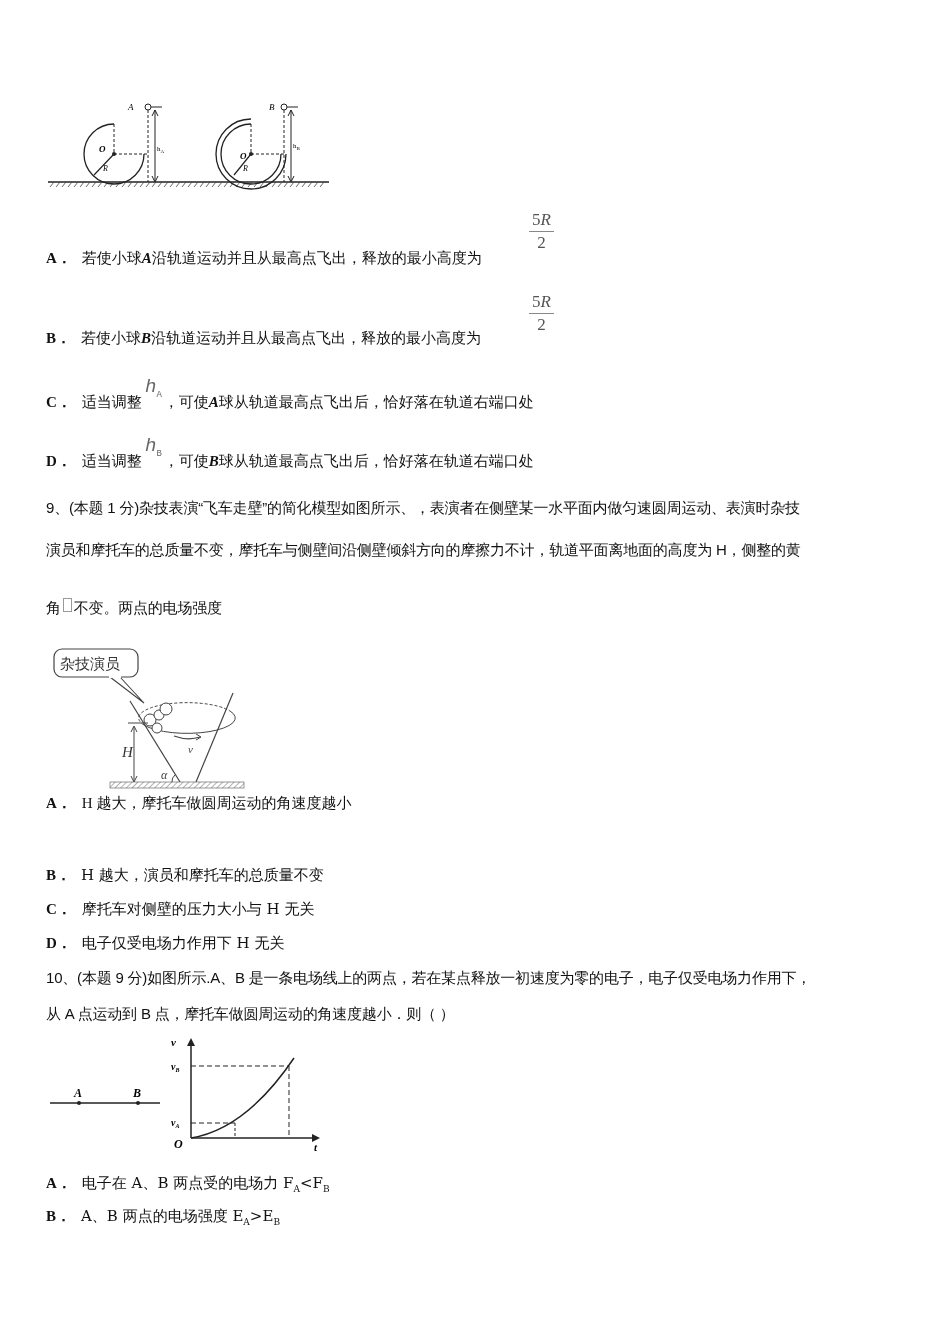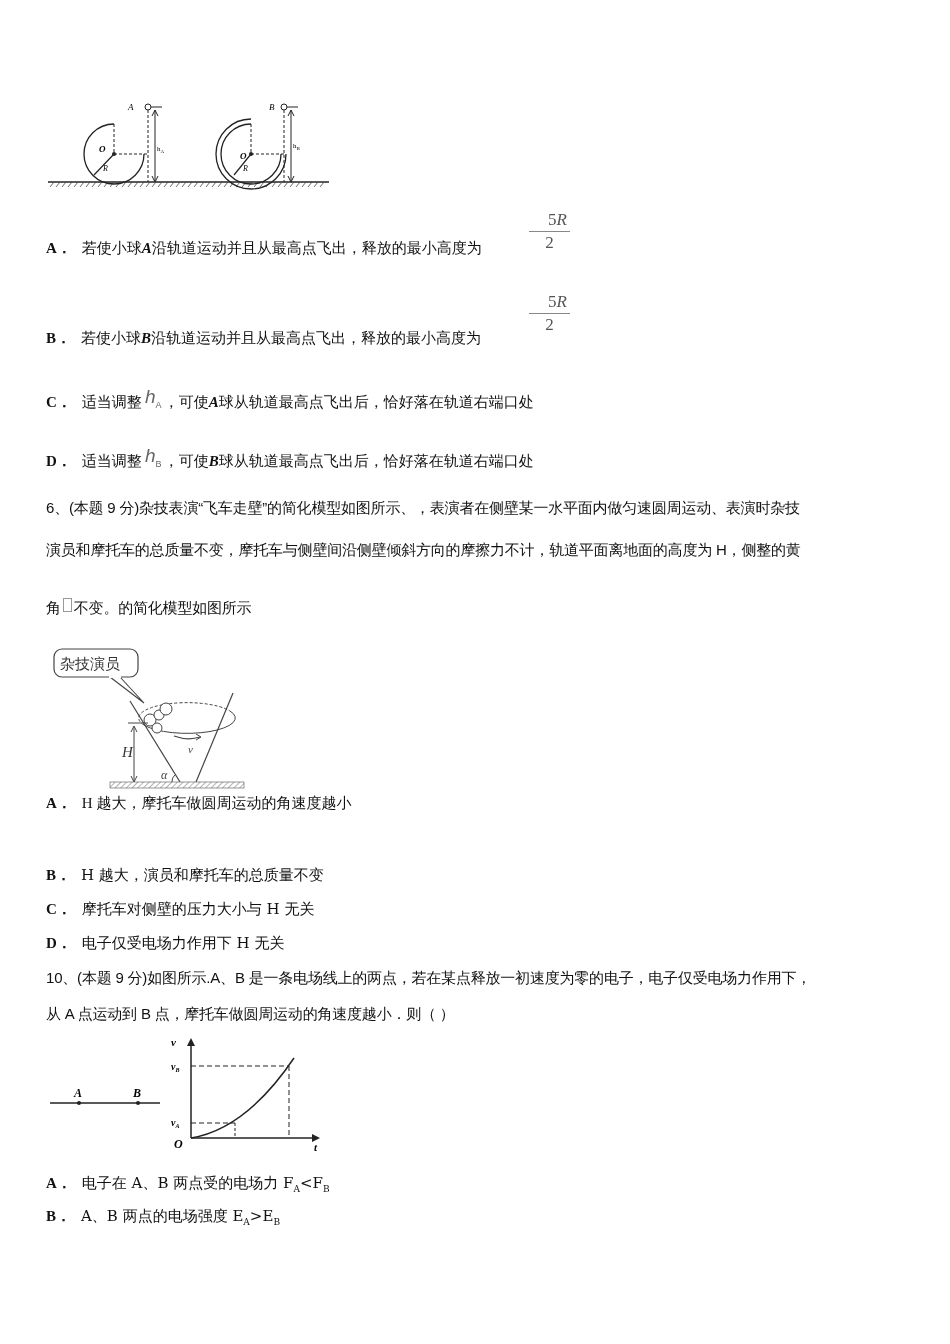--- a/index.html
+++ b/index.html
@@ -4,25 +4,25 @@
 <style>
   html, body { margin:0; padding:0; background:#ffffff; }
   body { width:950px; height:1344px; position:relative; overflow:hidden;
          font-family:"DejaVu Serif","Liberation Serif",serif; color:#111; }
   .abs { position:absolute; }
   .opt { position:absolute; left:46px; font-size:15px; line-height:20px; white-space:nowrap; }
   .opt b.lbl { font-family:"Liberation Serif",serif; font-weight:bold; margin-right:10px; }
   .it { font-style:italic; font-weight:bold; font-family:"Liberation Serif",serif; }
   .bold { font-weight:bold; font-family:"Liberation Serif",serif; }
   .frac { position:absolute; display:inline-block; text-align:center; font-family:"Liberation Serif",serif; color:#555; font-size:17px; }
-  .frac .num { display:block; font-style:normal; padding:0 3px; line-height:20px;margin-left:16px; }
+  .frac .num { display:block; font-style:normal; padding:0 3px; line-height:20px; }
   .frac .num i { font-style:italic; }
   .frac .bar { display:block; border-top:1px solid #888; margin:1px 0; }
   .frac .den { display:block; line-height:20px; }
-  .hsym { position:absolute; font-family:Liberation Sans, sans-serif; font-style:italic; color:#666; font-size:19px;margin-top:10px; }
+  .hsym { position:absolute; font-family:Liberation Mono, monospace; font-style:italic; color:#666; font-size:19px; }
   .hsym sub { font-size:9px; font-style:normal; }
   .q { position:absolute; left:46px; font-size:15px; line-height:20px; white-space:nowrap;
        font-family:"Liberation Sans","DejaVu Sans",sans-serif; letter-spacing:-0.2px; }
   .box { display:inline-block; width:7px; height:12px; border:1px solid #999; vertical-align:top; margin:0 2px; }
   svg text { font-family:"Liberation Serif",serif; }
 </style>
 </head>
 <body>
 
 <svg class="abs" style="left:44px;top:96px" width="290" height="96" viewBox="0 0 290 96">
@@ -57,21 +57,21 @@
   <line x1="243" y1="11" x2="254" y2="11" stroke="#222"></line>
   <line x1="240" y1="14" x2="240" y2="86" stroke="#222" stroke-dasharray="3,2"></line>
   <line x1="247" y1="14" x2="247" y2="85" stroke="#222"></line>
   <path d="M244 20 l3 -6 l3 6 M244 80 l3 6 l3 -6" fill="none" stroke="#222"></path>
   <text x="225" y="14" font-size="9" font-style="italic">B</text>
   <text x="196" y="63" font-size="9" font-style="italic" font-weight="bold">O</text>
   <text x="199" y="75" font-size="8" font-style="italic">R</text>
   <text x="249" y="52" font-size="7">h<tspan font-size="5" dy="2">B</tspan></text>
 </svg>
 
-<div class="opt" style="top:238px">
+<div class="opt" style="top:248px">
   <b class="lbl">A．</b><span>若使小球</span><span class="it">A</span><span>沿轨道运动并且从最高点飞出，释放的最小高度为</span>
 </div>
 <span class="frac" style="left:529px;top:210px">
   <span class="num"><span>5</span><i>R</i></span>
     <span class="bar"></span>
     <span class="den">2</span>
 </span>
 
 <div class="opt" style="top:328px">
   <b class="lbl">B．</b><span>若使小球</span><span class="it">B</span><span>沿轨道运动并且从最高点飞出，释放的最小高度为</span>
@@ -85,24 +85,24 @@
 <div class="opt" style="top:392px">
   <b class="lbl">C．</b><span>适当调整</span><span style="display:inline-block;width:22px"></span><span>，可使</span><span class="it">A</span><span>球从轨道最高点飞出后，恰好落在轨道右端口处</span>
 </div>
 <span class="hsym" style="left:145px;top:376px"><span>h</span><sub>A</sub></span>
 
 <div class="opt" style="top:451px">
   <b class="lbl">D．</b><span>适当调整</span><span style="display:inline-block;width:22px"></span><span>，可使</span><span class="it">B</span><span>球从轨道最高点飞出后，恰好落在轨道右端口处</span>
 </div>
 <span class="hsym" style="left:145px;top:435px"><span>h</span><sub>B</sub></span>
 
-<div class="q" style="top:498px">6、(本题 9 分)杂技表演“飞车走壁”的简化模型如图所示、，表演者在侧壁某一水平面内做匀速圆周运动、表演时杂技</div>
+<div class="q" style="top:498px">9、(本题 1 分)杂技表演“飞车走壁”的简化模型如图所示、，表演者在侧壁某一水平面内做匀速圆周运动、表演时杂技</div>
 <div class="q" style="top:540px">演员和摩托车的总质量不变，摩托车与侧壁间沿侧壁倾斜方向的摩擦力不计，轨道平面离地面的高度为 H，侧整的黄</div>
 <div class="q" style="top:598px">
-  <span>角</span><span class="box"></span><span>不变。的简化模型如图所示</span>
+  <span>角</span><span class="box"></span><span>不变。两点的电场强度</span>
 </div>
 
 <svg class="abs" style="left:48px;top:645px" width="200" height="150" viewBox="0 0 200 150">
 
   <rect x="6" y="4" width="84" height="28" rx="8" fill="#fff" stroke="#444" stroke-width="1.2"></rect>
   <path d="M62 32 L96 58 L72 32" fill="#fff" stroke="#444" stroke-width="1.1"></path>
   <rect x="61" y="30" width="12" height="3" fill="#fff"></rect>
   <text x="12" y="24" font-size="15" fill="#333" font-family="DejaVu Sans, sans-serif">杂技演员</text>
 
   <line x1="82" y1="56" x2="132" y2="137" stroke="#444" stroke-width="1.2"></line>

